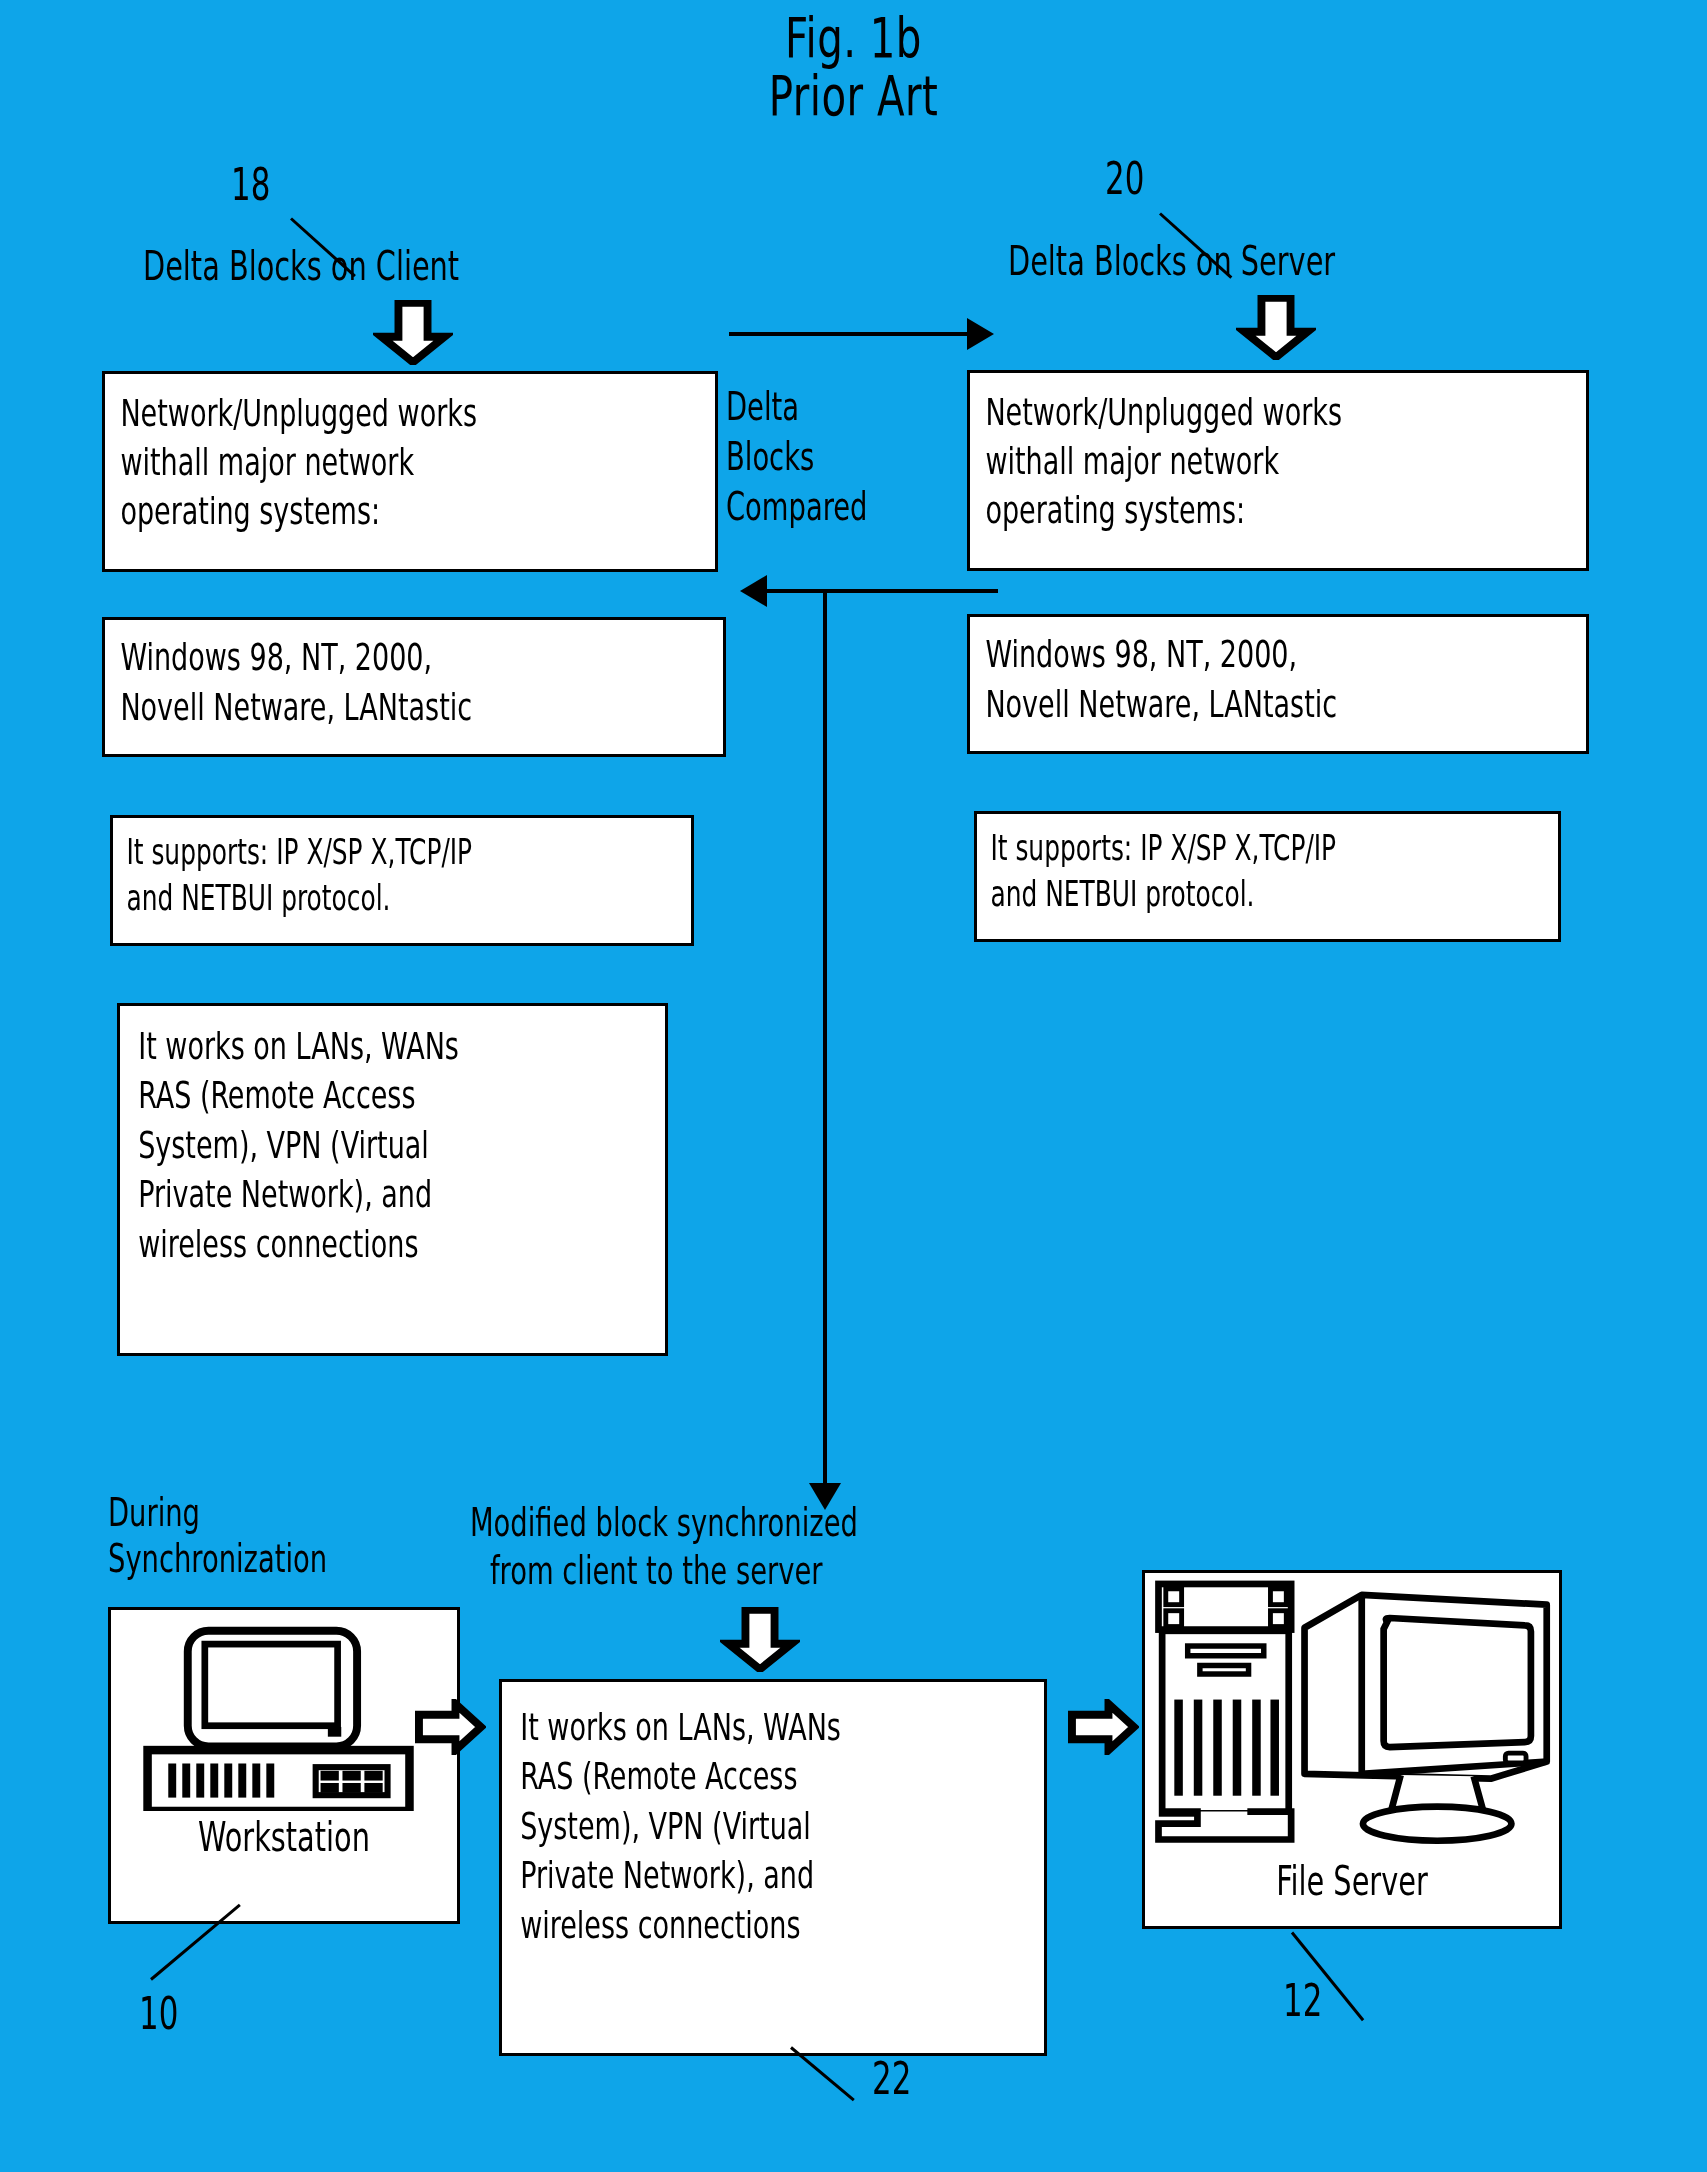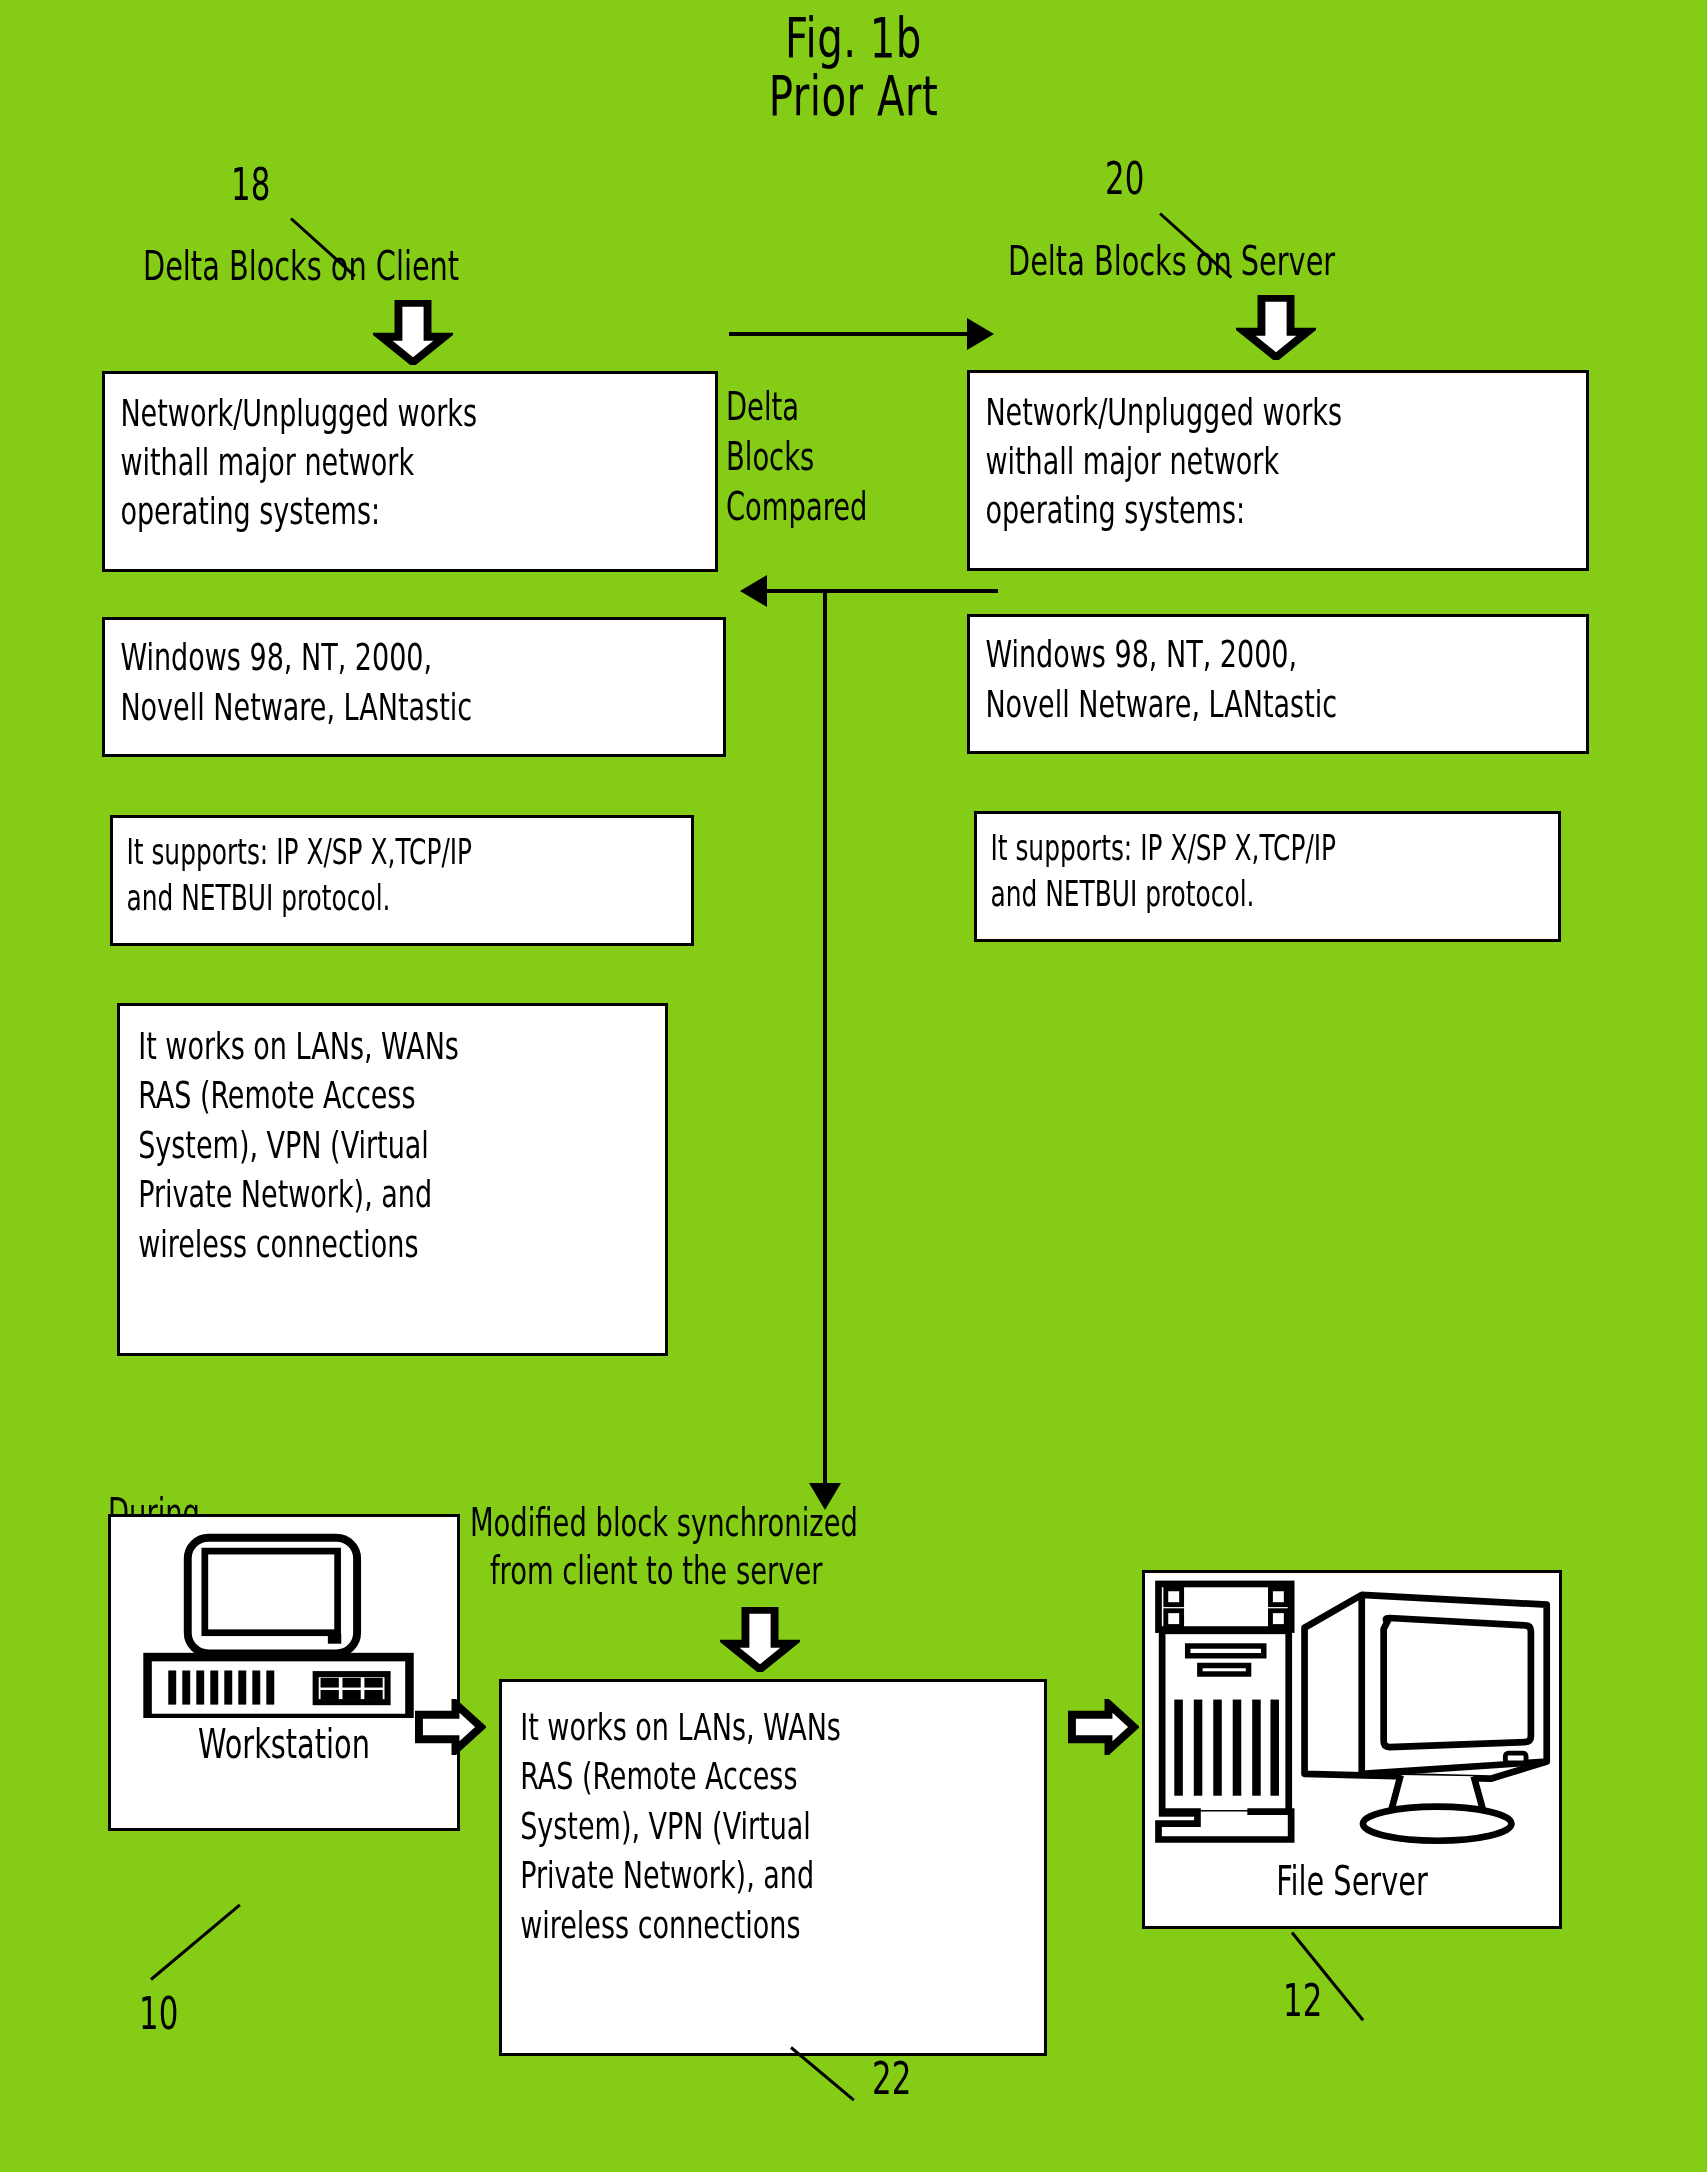--- a/index.html
+++ b/index.html
@@ -8,21 +8,21 @@
     background: #ffffff;
   }
   body {
     font-family: "Liberation Sans", sans-serif;
     color: #000000;
   }
   #figure {
     position: relative;
     width: 1707px;
     height: 2172px;
-    background: #84cc16;
+    background: #0ea5e9;
     overflow: hidden;
   }
   .abs { position: absolute; }
 
   
   .fig-title {
     text-align: center;
     font-size: 56px;
     line-height: 1.02;
     letter-spacing: 0.6px;
@@ -208,21 +208,21 @@
 
   <div class="abs lt sect-label" style="left:470px; top:1499px; line-height:1.22;">
     <div>Modified block synchronized</div>
     <div style="padding-left:25.6px;">from client to the server</div>
   </div>
 
   <svg class="abs block-arrow" style="left:720px; top:1607px;" width="80" height="65" viewBox="0 0 132 106">
     <path d="M 42 4 L 90 4 L 90 60 L 118 60 L 66 102 L 14 60 L 42 60 Z" fill="#ffffff" stroke="#000000" stroke-width="13" stroke-linejoin="miter"></path>
   </svg>
 
-  <div class="abs dev-box" style="left:108px; top:1514px; width:352px; height:317px;">
+  <div class="abs dev-box" style="left:108px; top:1607px; width:352px; height:317px;">
     <svg width="100%" height="201" viewBox="0 0 480 330" style="display:block;">
 
       <rect x="82" y="34" width="278" height="190" rx="34" ry="34" fill="#ffffff" stroke="#000000" stroke-width="13"></rect>
       <rect x="110" y="56" width="218" height="134" fill="#ffffff" stroke="#000000" stroke-width="11"></rect>
       <rect x="312" y="192" width="22" height="16" fill="#000000"></rect>
 
       <rect x="16" y="230" width="430" height="100" fill="#ffffff" stroke="#000000" stroke-width="14"></rect>
 
       <rect x="50" y="252" width="13" height="56" fill="#000000"></rect>
       <rect x="73" y="252" width="13" height="56" fill="#000000"></rect>

